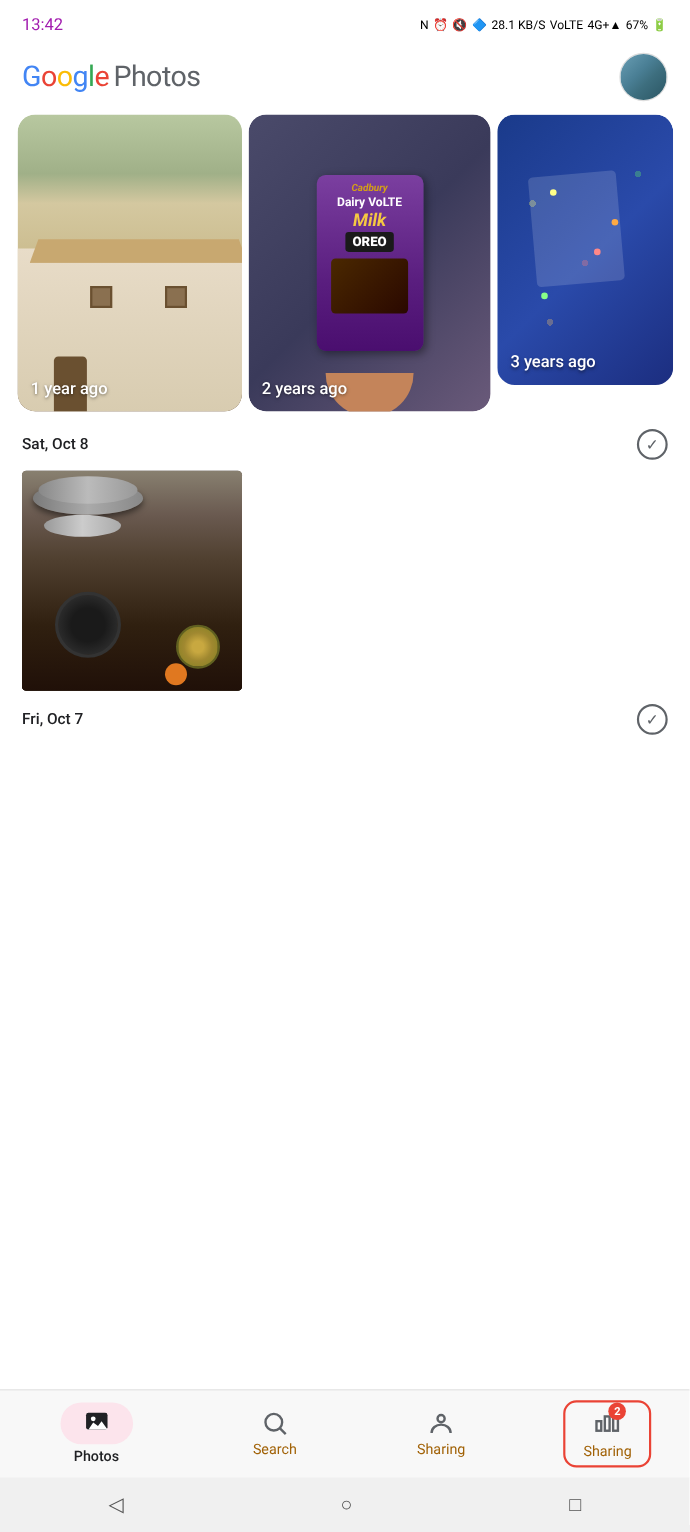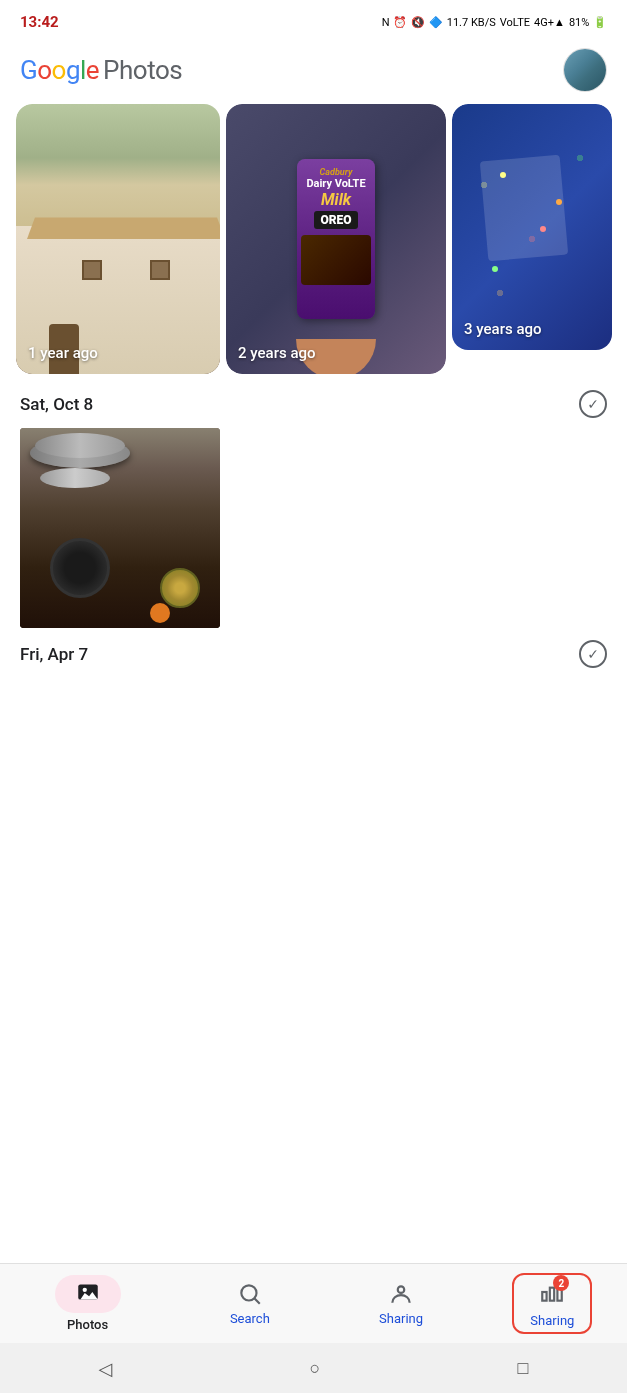--- a/index.html
+++ b/index.html
@@ -16,22 +16,22 @@
     
     .status-bar {
       display: flex;
       justify-content: space-between;
       align-items: center;
       padding: 8px 20px 4px 20px;
       height: 40px;
     }
     .status-time {
       font-size: 15px;
-      font-weight: 700;
-      color: #b91c1c;
+      font-weight: 400;
+      color: #a21caf;
       text-align: center;
     }
     .status-icons {
       display: flex;
       align-items: center;
       gap: 4px;
       font-size: 11px;
       color: #000;
     }
     .status-icons span {
@@ -98,21 +98,21 @@
     .memory-card:nth-child(3) { width: 160px; height: 246px; }
 
     .chocolate-bg {
       width: 100%; height: 100%;
       background: linear-gradient(135deg, #4a4a6a 0%, #3a3a5a 50%, #6a5a7a 100%);
       display: flex;
       align-items: center;
       justify-content: center;
     }
     .chocolate-wrapper {
-      width: 78px;
+      width: 97px;
       height: 160px;
       background: linear-gradient(180deg, #7b3fa0 0%, #6a2e8f 30%, #5a1e7f 60%, #4a0e6f 100%);
       border-radius: 8px;
       display: flex;
       flex-direction: column;
       align-items: center;
       padding: 8px 6px;
       position: relative;
       box-shadow: 2px 2px 8px rgba(0,0,0,0.4);
     }
@@ -174,21 +174,21 @@
       padding: 0 20px;
       margin-bottom: 12px;
     }
     .date-header {
       display: flex;
       justify-content: space-between;
       align-items: center;
       margin-bottom: 10px;
     }
     .date-title {
-      font-size: 17px;
+      font-size: 14px;
       font-weight: 500;
       color: #202124;
     }
     .select-circle {
       width: 28px;
       height: 28px;
       border-radius: 50%;
       border: 2px solid #5f6368;
       display: flex;
       align-items: center;
@@ -227,21 +227,21 @@
       cursor: pointer;
       border-radius: 20px;
     }
     .nav-item.active .nav-icon-bg {
       background: #fce4ec;
       border-radius: 20px;
       padding: 4px 20px;
     }
     .nav-label {
       font-size: 13px;
-      color: #1d4ed8;
+      color: #a16207;
     }
     .nav-item.active .nav-label {
       color: #202124;
       font-weight: 500;
     }
     .nav-badge {
       position: relative;
     }
     .badge-dot {
       position: absolute;
@@ -292,24 +292,24 @@
 </head>
 <body>
 
 <div class="status-bar">
   <span class="status-time">13:42</span>
   <div class="status-icons">
     <span>N</span>
     <span>⏰</span>
     <span>🔇</span>
     <span>🔷</span>
-    <span>11.7 KB/S</span>
+    <span>28.1 KB/S</span>
     <span>VoLTE</span>
     <span>4G+▲</span>
-    <span>81%</span>
+    <span>67%</span>
     <span>🔋</span>
   </div>
 </div>
 
 <div class="header">
   <div class="google-logo">
     <span class="g-blue">G</span>
       <span class="g-red">o</span>
       <span class="g-yellow">o</span>
       <span class="g-blue">g</span>
@@ -389,21 +389,21 @@
       <div style="position:absolute;bottom:30px;left:30px;width:60px;height:60px;background:radial-gradient(circle,#1a1a1a 40%,#2a2a2a 70%,#1a1a1a 100%);border-radius:50%;border:3px solid #333;"></div>
       <div style="position:absolute;bottom:20px;right:20px;width:40px;height:40px;background:radial-gradient(circle,#c8a840 20%,#a08830 50%,#808020 100%);border-radius:50%;border:2px solid #606020;"></div>
 
       <div style="position:absolute;bottom:5px;right:50px;width:20px;height:20px;background:#e07820;border-radius:50%;"></div>
     </div>
   </div>
 </div>
 
 <div class="date-section">
   <div class="date-header">
-    <span class="date-title">Fri, Apr 7</span>
+    <span class="date-title">Fri, Oct 7</span>
     <div class="select-circle">
       <span class="select-circle-check">✓</span>
     </div>
   </div>
 </div>
 
 <div class="bottom-nav">
 
   <div class="nav-item active">
     <div class="nav-icon-bg">

